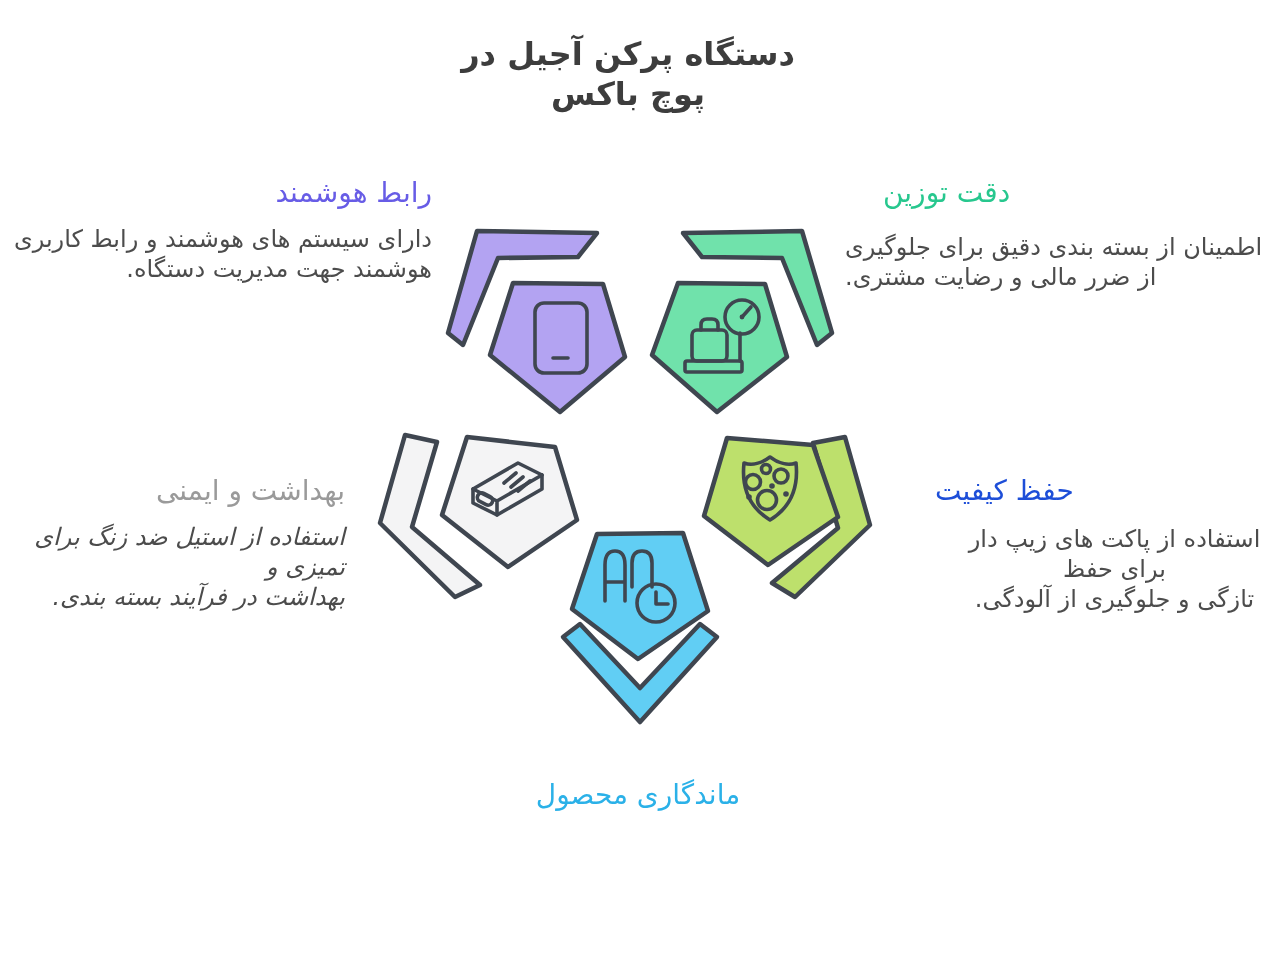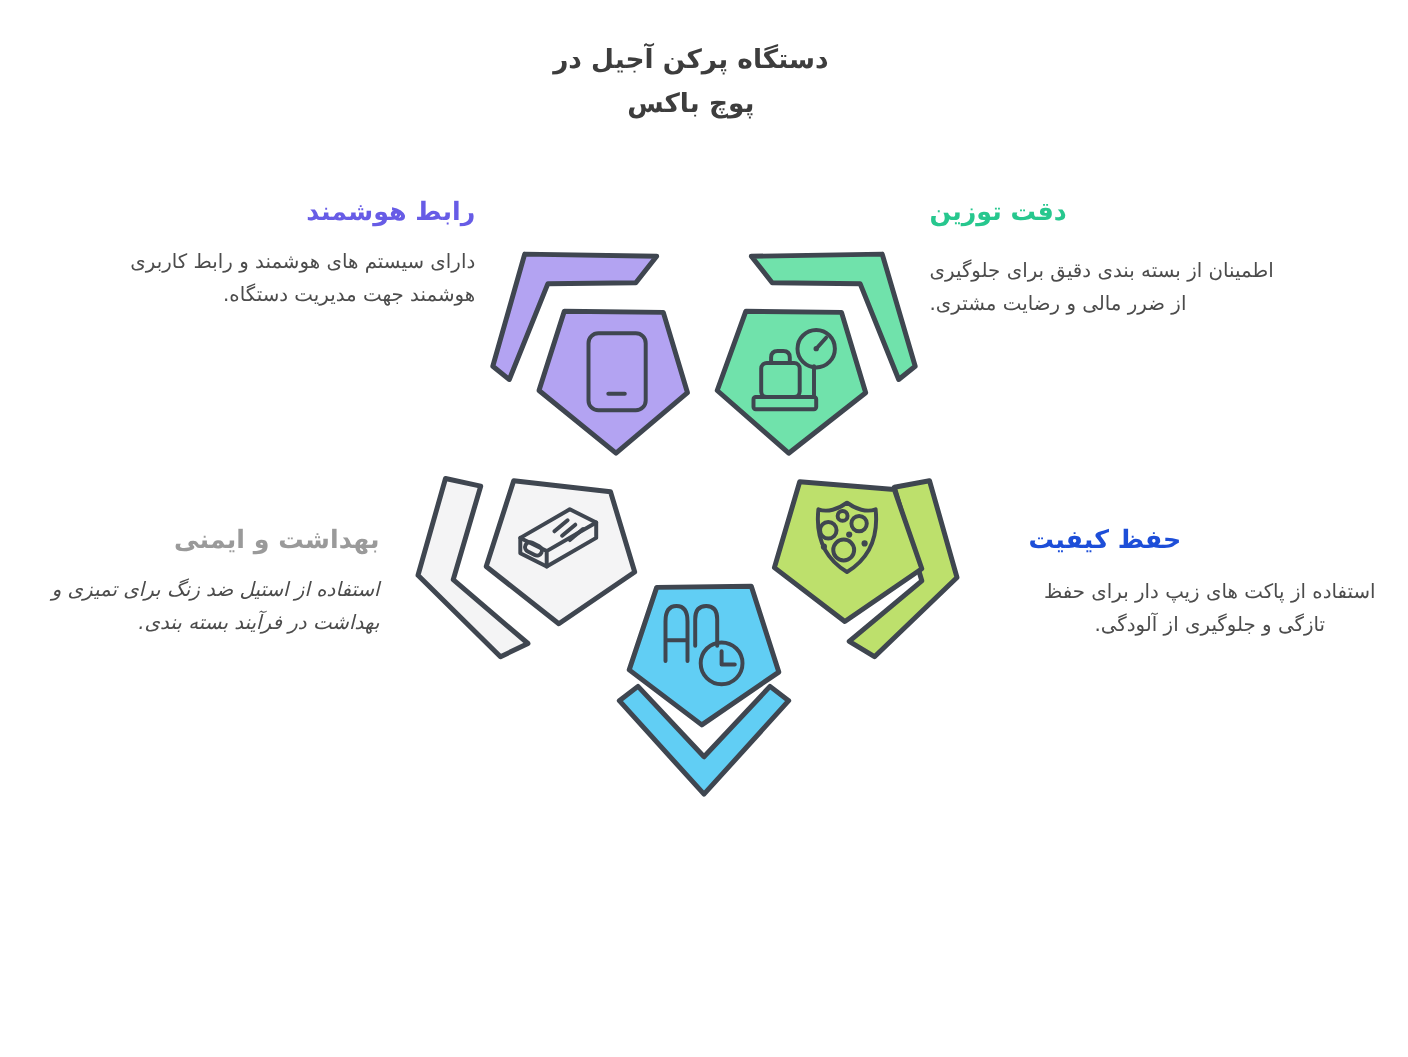--- a/index.html
+++ b/index.html
@@ -2,34 +2,34 @@
 <html lang="fa"><head>
 <meta charset="utf-8">
 <style>
   html,body { margin:0; padding:0; background:#ffffff; }
   .canvas {
     position:relative; width:1280px; height:961px; overflow:hidden;
     background:#ffffff; font-family:"DejaVu Sans", sans-serif;
   }
   .title {
     position:absolute; left:628px; top:34px; transform:translateX(-50%);
-    text-align:center; font-size:24px; font-weight:bold; line-height:40px;
+    text-align:center; font-size:32px; font-weight:bold; line-height:40px;
     color:#3d3d3d; white-space:pre-line; direction:rtl;
   }
   .h {
-    position:absolute; font-size:23px; font-weight:bold; line-height:34px;
+    position:absolute; font-size:28px; font-weight:normal; line-height:34px;
     white-space:pre-line; direction:rtl;
   }
   .b {
-    position:absolute; font-size:18px; line-height:30px; color:#4c4c4c;
+    position:absolute; font-size:24px; line-height:30px; color:#4c4c4c;
     white-space:pre-line; direction:rtl;
   }
   .h-purple { right:848px; top:176px; text-align:right; }
   .b-purple { right:848px; top:224px; text-align:right; }
-  .h-green  { left:845px;  top:176px; text-align:left; }
+  .h-green  { left:883px;  top:176px; text-align:left; }
   .b-green  { left:845px;  top:232px; text-align:left; }
   .h-gray   { right:935px; top:474px; text-align:right;margin-left:20px; }
   .b-gray   { right:935px; top:522px; text-align:right;font-style:italic; }
   .h-lime   { left:935px;  top:474px; text-align:left; }
   .b-lime   { left:949px;  top:524px; text-align:center; }
   .h-blue   { left:638px; top:778px; transform:translateX(-50%); text-align:center; }
   .b-blue   { left:638px; top:826px; transform:translateX(-50%); text-align:center; }
   .badge { position:absolute; }
   #badge-purple { left:438px; top:222px; }
   #badge-green  { left:640px; top:222px; }
@@ -56,20 +56,21 @@
 از ضرر مالی و رضایت مشتری.</div>
 
   <div class="h h-gray" style="color: rgb(154, 154, 154);">بهداشت و ایمنی</div>
   <div class="b b-gray">استفاده از استیل ضد زنگ برای تمیزی و
 بهداشت در فرآیند بسته بندی.</div>
 
   <div class="h h-lime" style="color: #1d4ed8;">حفظ کیفیت</div>
   <div class="b b-lime">استفاده از پاکت های زیپ دار برای حفظ
 تازگی و جلوگیری از آلودگی.</div>
 
+  <div class="h h-blue" style="color: rgb(43, 177, 232);">ماندگاری محصول</div>
 
   <svg id="badge-purple" class="badge" width="205" height="200" viewBox="0 0 205 200">
     <polygon class="shape" points="39,9 159,11 140,35 60,36 25,123 10,111" fill="#b3a3f2"></polygon>
     <polygon class="shape" points="75,61 165,62 187,135 122,190 52,133" fill="#b3a3f2"></polygon>
     <g>
       <rect class="ic" x="97" y="81" width="52" height="70" rx="9"></rect>
       <line class="ic" x1="115" y1="136" x2="130" y2="136" stroke-width="4.2"></line>
     </g>
   </svg>
 

